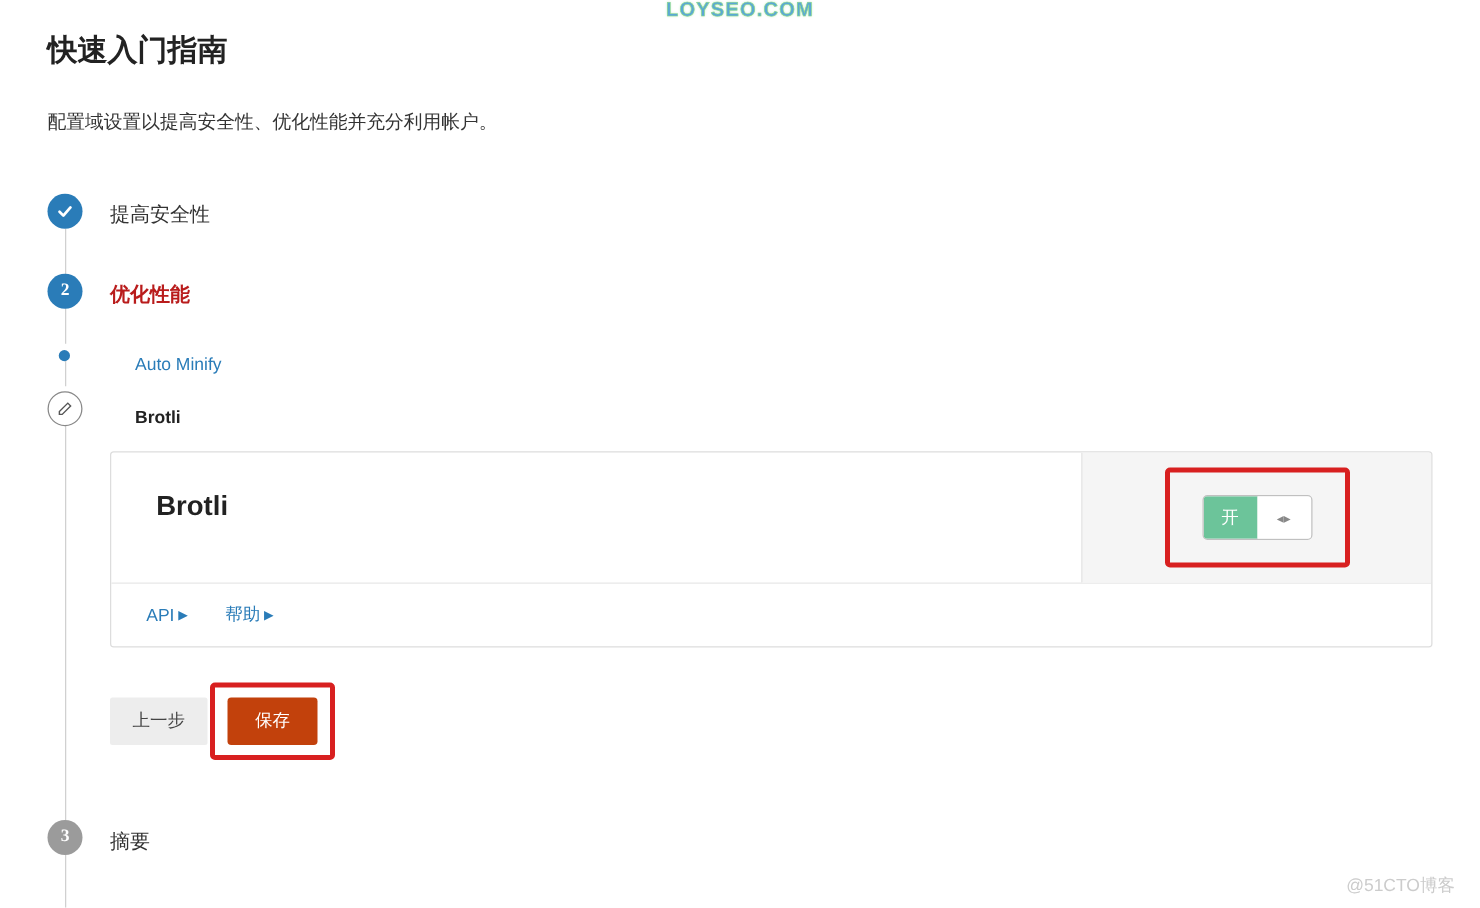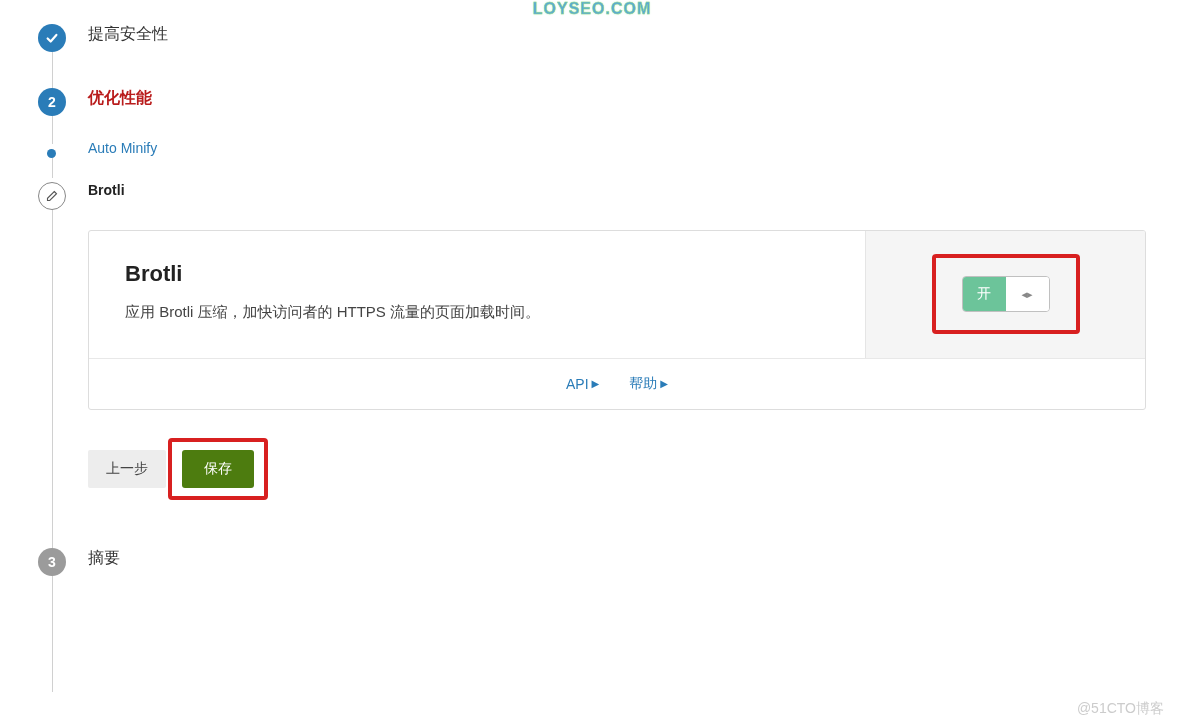--- a/index.html
+++ b/index.html
@@ -56,23 +56,24 @@
       left: 14px;
       width: 1px;
       background: #d0d0d0;
     }
     .line1 { top: 28px; height: 38px; }
     .line2 { top: 90px; height: 30px; }
     .line3 { top: 130px; height: 24px; }
     .line4 { top: 166px; height: 502px; }
     .step-row {
       display: flex;
-      align-items: flex-start;
+      align-items: flex-end;
       margin-bottom: 24px;
       position: relative;
+      font-family: Liberation Serif, serif;
     }
     .step-icon {
       width: 28px;
       height: 28px;
       border-radius: 50%;
       display: flex;
       align-items: center;
       justify-content: center;
       flex-shrink: 0;
       margin-right: 22px;
@@ -130,24 +131,25 @@
       color: #2a7cb8;
       font-size: 14px;
     }
     .step-label.sub-bold {
       font-weight: 700;
       color: #222;
       font-size: 14px;
     }
     .sub-step-row {
       display: flex;
-      align-items: flex-start;
+      align-items: flex-end;
       margin-bottom: 14px;
       position: relative;
       padding-left: 0;
+      gap: 20px;
     }
     .sub-step-row .step-icon {
       width: 28px;
       height: 28px;
       margin-right: 22px;
     }
     .card-wrap {
       margin-left: 50px;
       margin-top: 20px;
       margin-bottom: 28px;
@@ -217,21 +219,21 @@
       display: flex;
       align-items: center;
       justify-content: center;
       color: #888;
       font-size: 11px;
     }
     .card-footer {
       border-top: 1px solid #e8e8e8;
       padding: 16px 28px;
       display: flex;
-      justify-content: center;
+      justify-content: flex-start;
       gap: 30px;
     }
     .footer-link {
       color: #2a7cb8;
       font-size: 14px;
       cursor: pointer;
       display: flex;
       align-items: center;
       gap: 3px;
     }
@@ -255,36 +257,38 @@
       border-radius: 2px;
     }
     .save-highlight {
       border: 4px solid #d82020;
       border-radius: 4px;
       padding: 8px 10px;
       margin-left: 2px;
       display: inline-flex;
     }
     .btn-save {
-      background: #4d7c0f;
+      background: #c2410c;
       color: #fff;
       border: none;
       padding: 10px 22px;
       font-size: 14px;
       cursor: pointer;
       border-radius: 3px;
     }
   </style>
 </head>
 <body>
 
 <div class="watermark-top">LOYSEO.COM</div>
 <div class="watermark-bottom">@51CTO博客</div>
 
 <div class="container">
+  <h1 class="page-title">快速入门指南</h1>
+  <p class="page-subtitle">配置域设置以提高安全性、优化性能并充分利用帐户。</p>
 
   <div class="steps-wrap">
     <div class="step-line line1"></div>
     <div class="step-line line2"></div>
     <div class="step-line line3"></div>
     <div class="step-line line4"></div>
 
     <div class="step-row">
       <div class="step-icon done">
         <svg viewBox="0 0 16 16" fill="none" stroke="#fff" stroke-width="2.5" stroke-linecap="round" stroke-linejoin="round">
@@ -311,21 +315,20 @@
           </svg>
       </div>
       <span class="step-label sub-bold">Brotli</span>
     </div>
 
     <div class="card-wrap">
       <div class="card">
         <div class="card-body">
           <div class="card-left">
             <div class="card-title">Brotli</div>
-            <div class="card-desc">应用 Brotli 压缩，加快访问者的 HTTPS 流量的页面加载时间。</div>
           </div>
           <div class="card-right">
             <div class="toggle-highlight">
               <div class="toggle">
                 <div class="toggle-on">开</div>
                 <div class="toggle-handle">◂▸</div>
               </div>
             </div>
           </div>
         </div>

